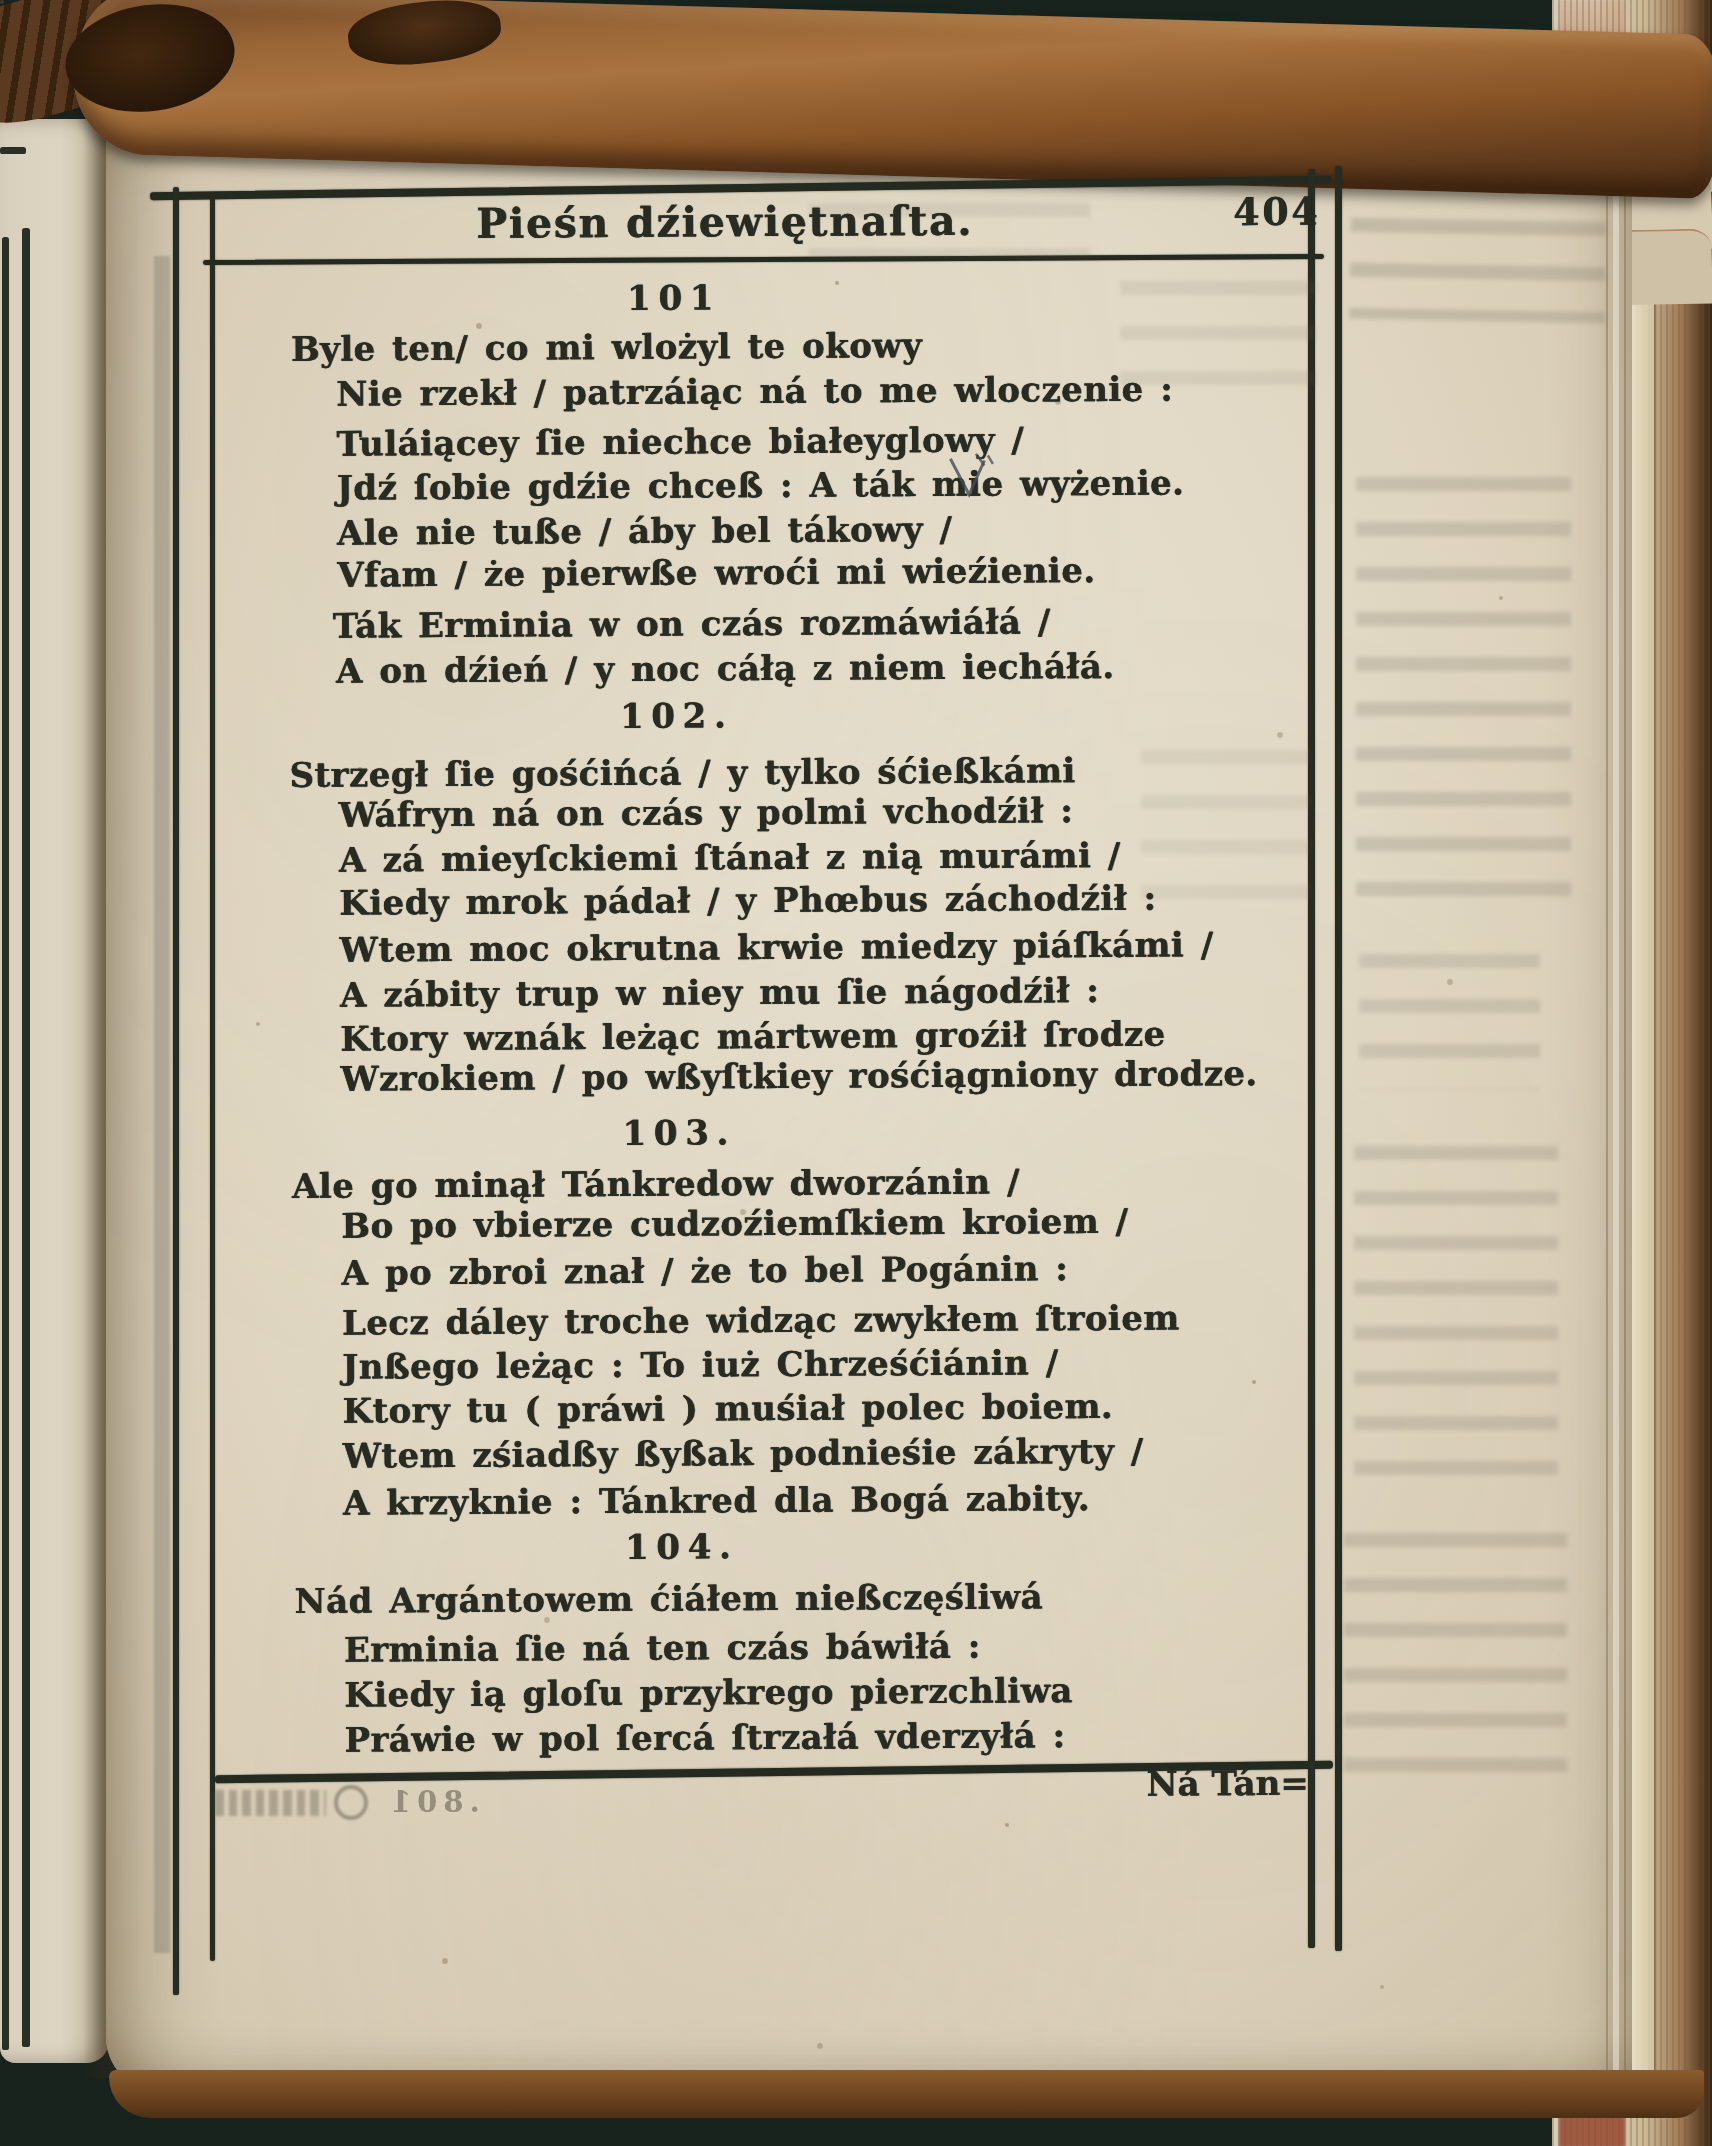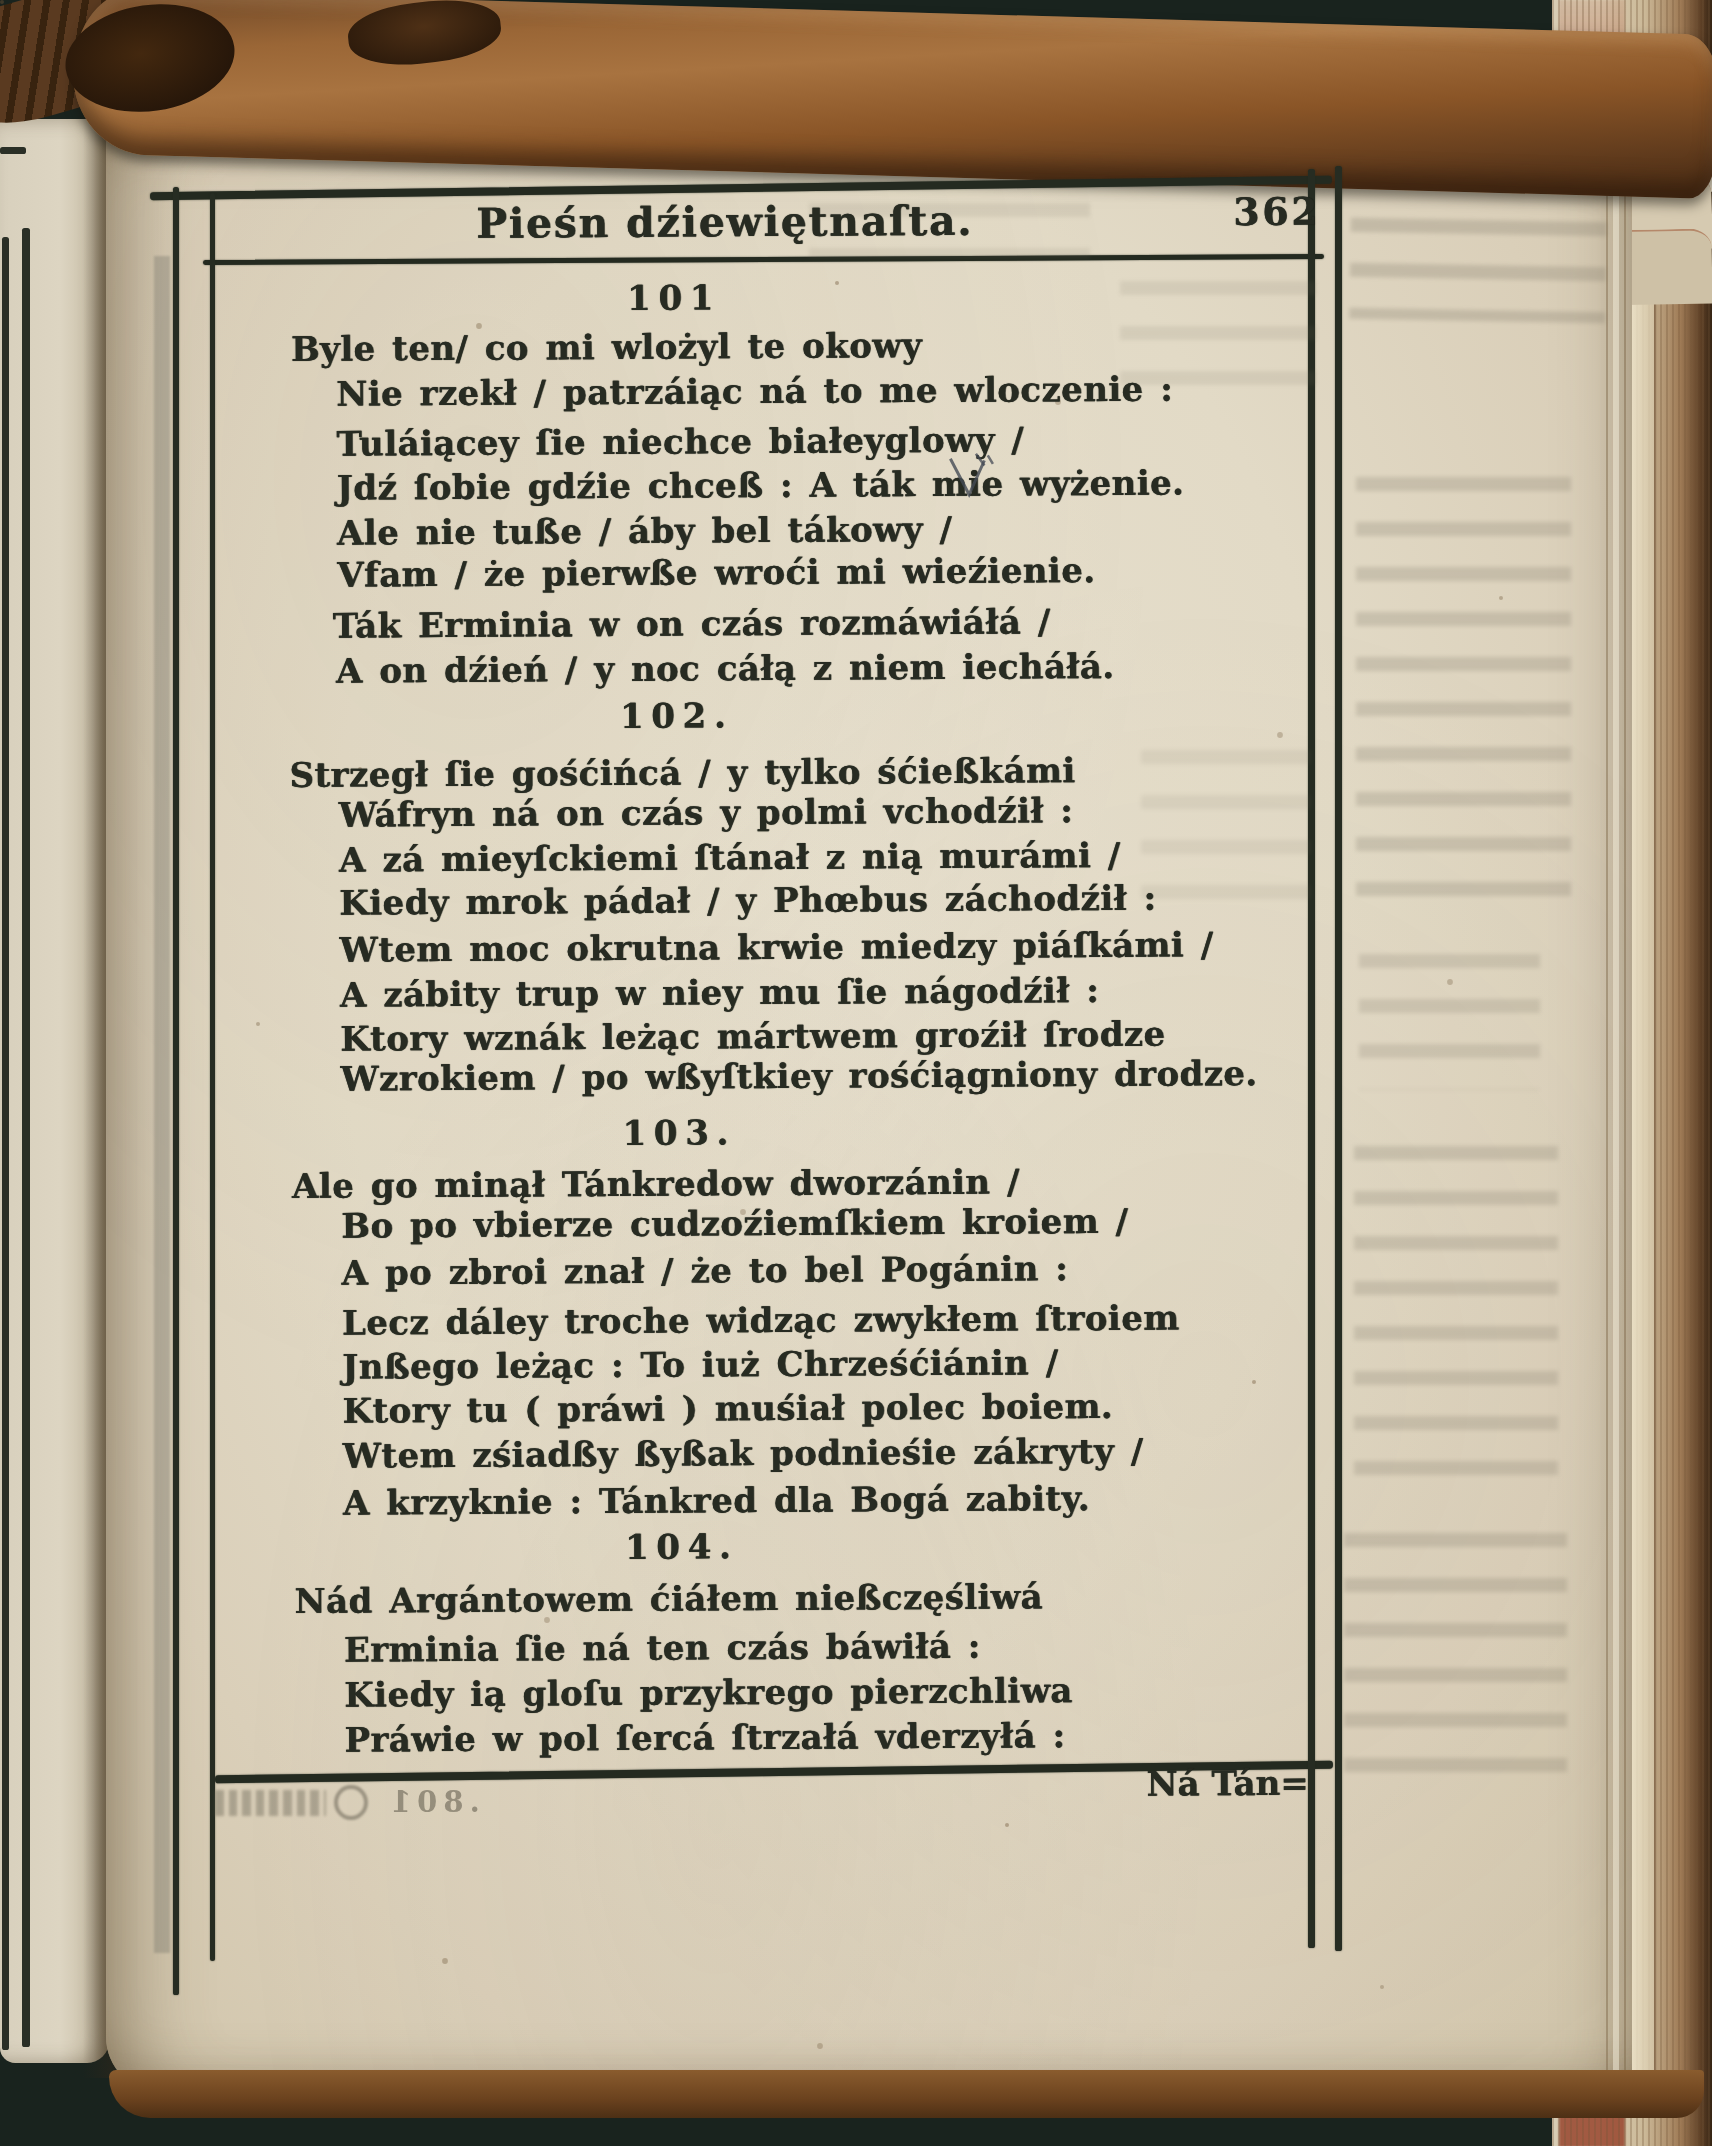--- a/index.html
+++ b/index.html
@@ -150,21 +150,21 @@
   <div class="ghost" style="left:1359px;top:954px;width:181px;height:136px;opacity:.32;"></div>
   <div class="ghost" style="left:1354px;top:1146px;width:204px;height:341px;opacity:.36;"></div>
   <div class="ghost" style="left:1344px;top:1533px;width:223px;height:256px;opacity:.38;"></div>
   <div class="ghost" style="left:1120px;top:281px;width:196px;height:128px;opacity:.22;"></div>
   <div class="ghost" style="left:809px;top:203px;width:281px;height:55px;opacity:.22;"></div>
   <div class="ghost" style="left:1141px;top:750px;width:170px;height:170px;opacity:.18;"></div>
   <div class="abs" id="specks"></div>
 
   <div class="abs" id="text-layer">
     <div class="ink" id="hdr-title">Pieśn dźiewiętnaſta.</div>
-    <div class="ink" id="hdr-page">362</div>
+    <div class="ink" id="hdr-page">404</div>
 
     <div class="ink vnum" style="top:276px;">101</div>
     <div class="ink verse" style="left:294px;top:321px;">Byle ten/ co mi wlożyl te okowy</div>
     <div class="ink verse" style="left:339px;top:366px;">Nie rzekł / patrzáiąc ná to me wloczenie :</div>
     <div class="ink verse" style="left:339px;top:416px;">Tuláiącey ſie niechce białeyglowy /</div>
     <div class="ink verse" style="left:339px;top:460px;">Jdź ſobie gdźie chceß : A ták mie wyżenie.</div>
     <div class="ink verse" style="left:339px;top:505px;">Ale nie tuße / áby bel tákowy /</div>
     <div class="ink verse" style="left:339px;top:547px;">Vfam / że pierwße wroći mi wieźienie.</div>
     <div class="ink verse" style="left:334px;top:598px;">Ták Erminia w on czás rozmáwiáłá /</div>
     <div class="ink verse" style="left:337px;top:643px;">A on dźień / y noc cáłą z niem iecháłá.</div>

